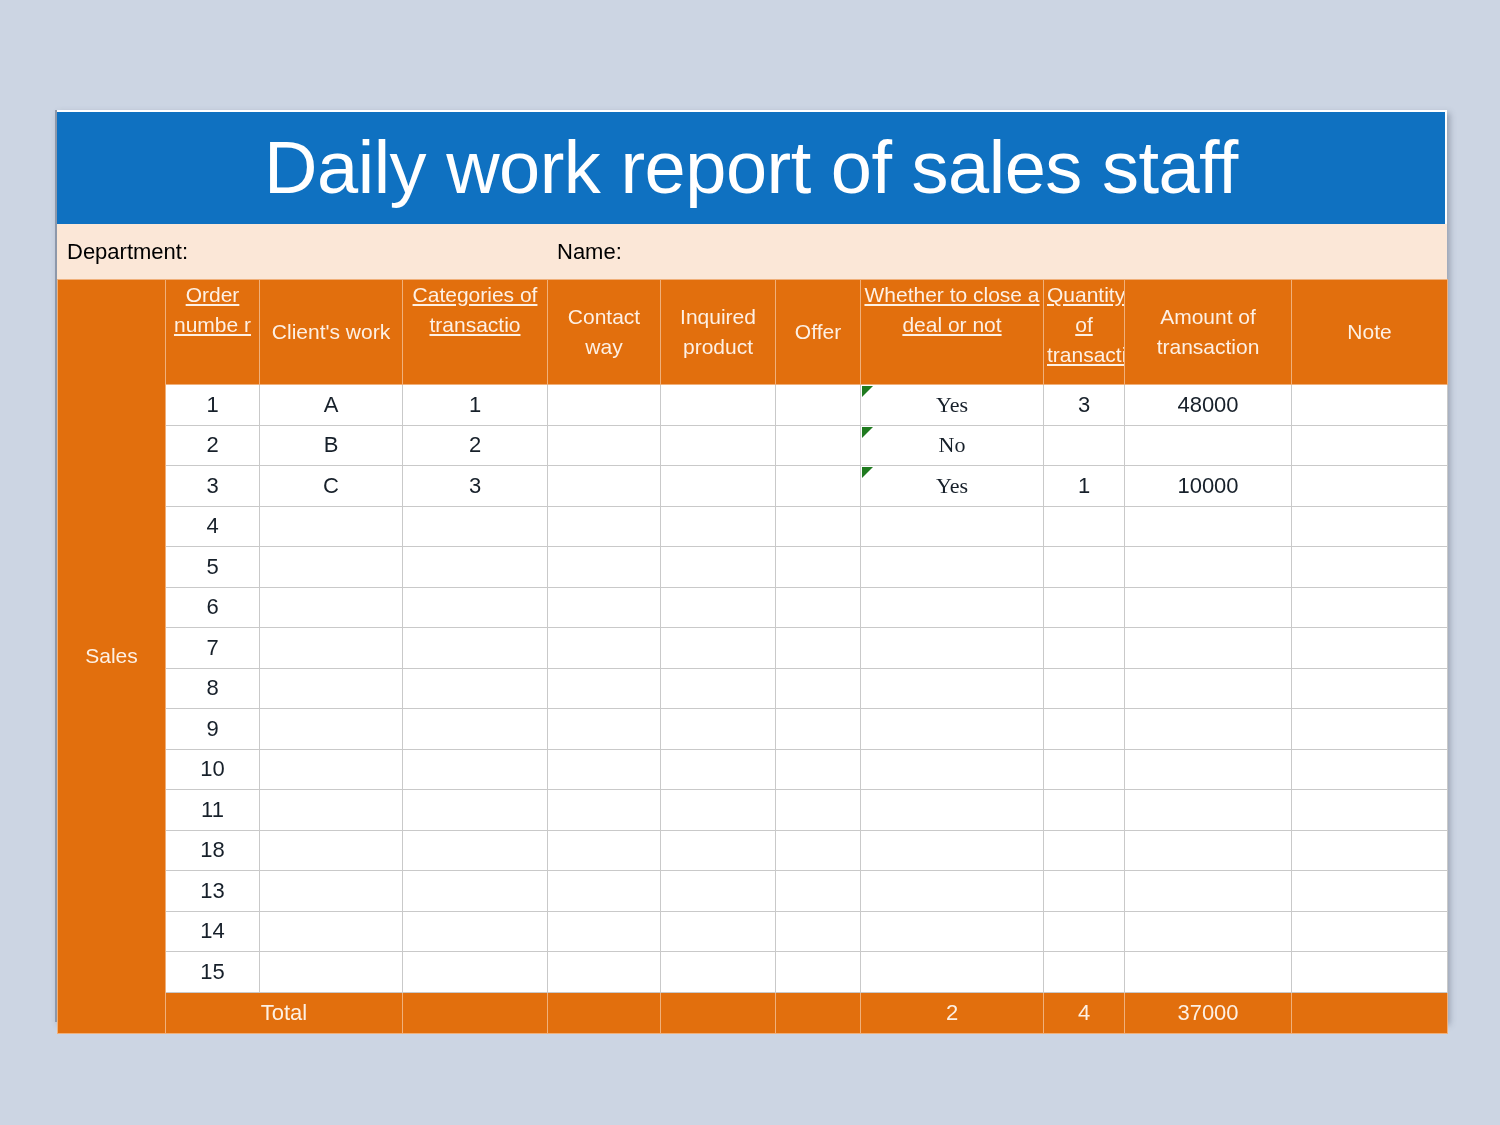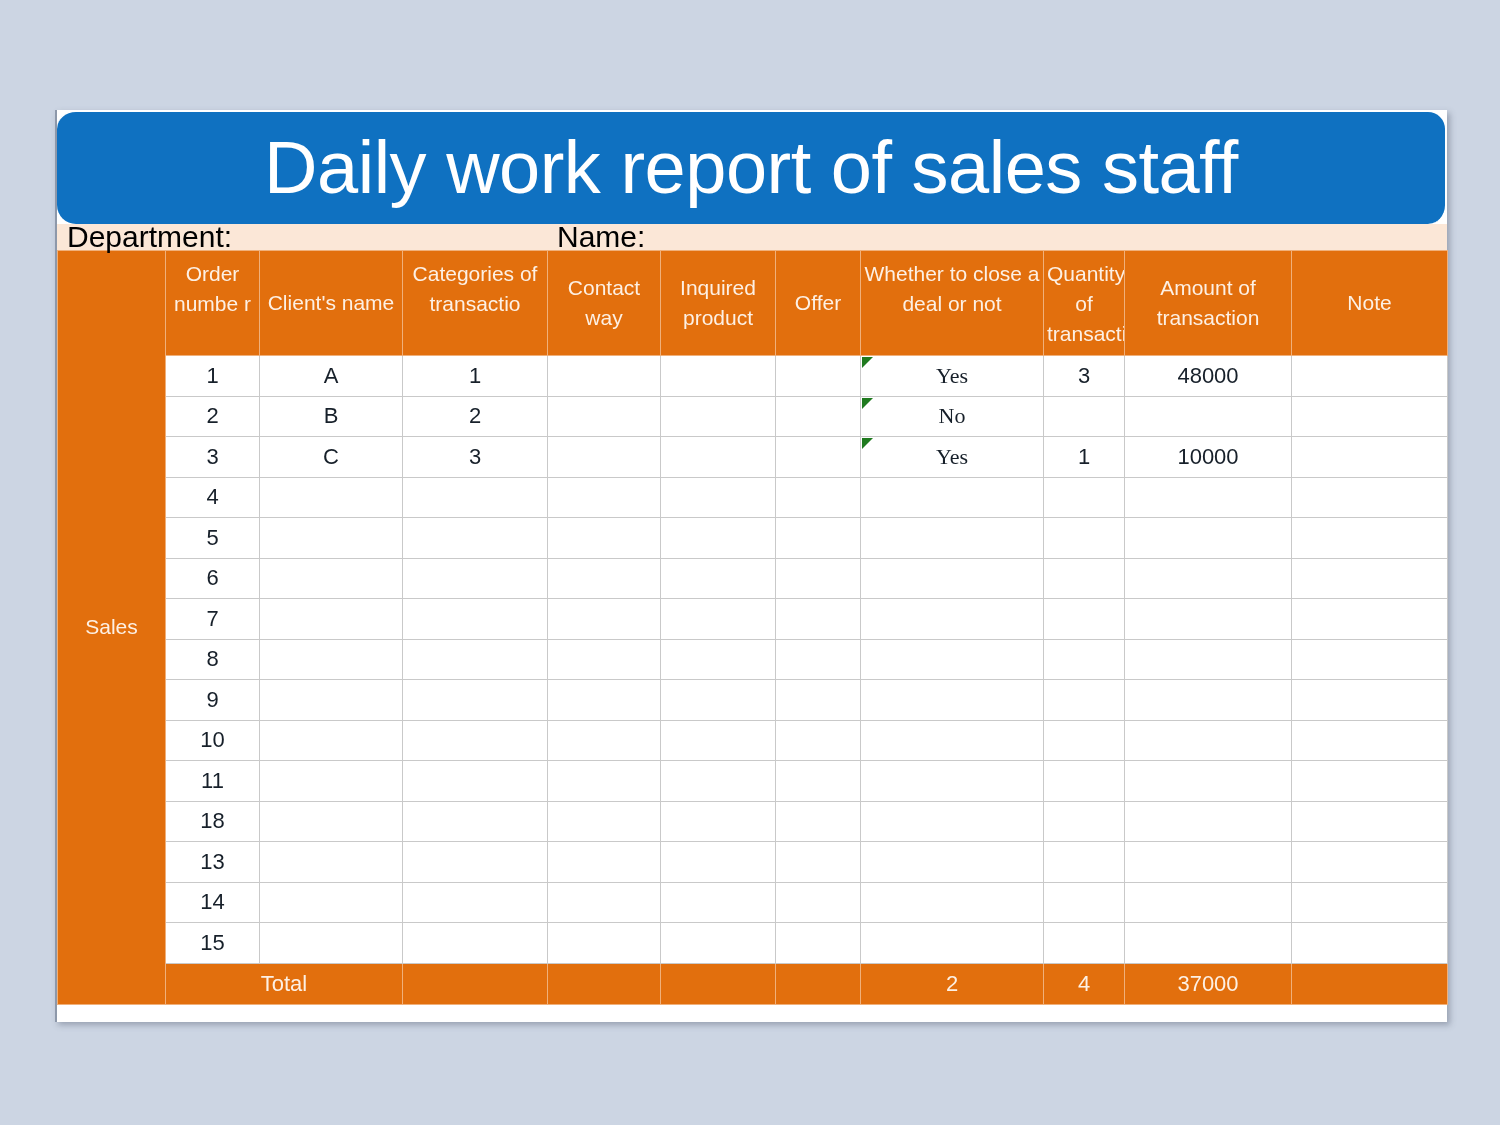--- a/index.html
+++ b/index.html
@@ -30,38 +30,37 @@
   
   #title-band {
     height: 112px;
     background: #0f71c1;
     border-top: 2px solid #ffffff;
     border-right: 2px solid #ffffff;
     display: flex;
     align-items: center;
     justify-content: center;
     overflow: hidden;
-    border-radius: 19px;
   }
   #title-text {
     color: #ffffff;
     font-size: 74px;
     line-height: 1;
     font-weight: 400;
     letter-spacing: -0.5px;
     white-space: nowrap;
   }
 
   
   #info-band {
-    height: 26px;
+    height: 55px;
     background: #fbe7d7;
     position: relative;
     color: #000000;
-    font-size: 30px;
+    font-size: 22px;
   }
   #info-band .field {
     position: absolute;
     top: 50%;
     transform: translateY(-50%);
     white-space: nowrap;
   }
   #dept-label { left: 10px; }
   #name-label { left: 500px; text-align: right; }
 
@@ -99,21 +98,21 @@
     color: #fdf0e4;
     font-size: 21px;
     line-height: 1.42;
     text-align: center;
     vertical-align: middle;
     border-color: #f0b07a;
     padding: 0 3px;
   }
   tr.head-row td.head-clip {
     vertical-align: top;
-    padding-top: 8px;
+    text-decoration: underline;
   }
   td.sales-cell {
     background: #e26f0d;
     color: #fdf0e4;
     font-size: 22px;
     text-align: center;
     vertical-align: middle;
     border-color: #e26f0d;
   }
 
@@ -174,21 +173,21 @@
       <col class="c-offer">
       <col class="c-deal">
       <col class="c-qty">
       <col class="c-amt">
       <col class="c-note">
     </colgroup>
     <tbody id="table-body">
         <tr class="head-row">
           <td class="sales-cell" rowspan="17">Sales</td>
           <td class="head-clip">Order numbe r</td>
-          <td>Client's name</td>
+          <td>Client's work</td>
           <td class="head-clip">Categories of transactio</td>
           <td>Contact way</td>
           <td>Inquired product</td>
           <td>Offer</td>
           <td class="head-clip">Whether to close a deal or not</td>
           <td class="head-clip">Quantity of transactio</td>
           <td>Amount of transaction</td>
           <td>Note</td>
         </tr>
         <tr class="data-row">

